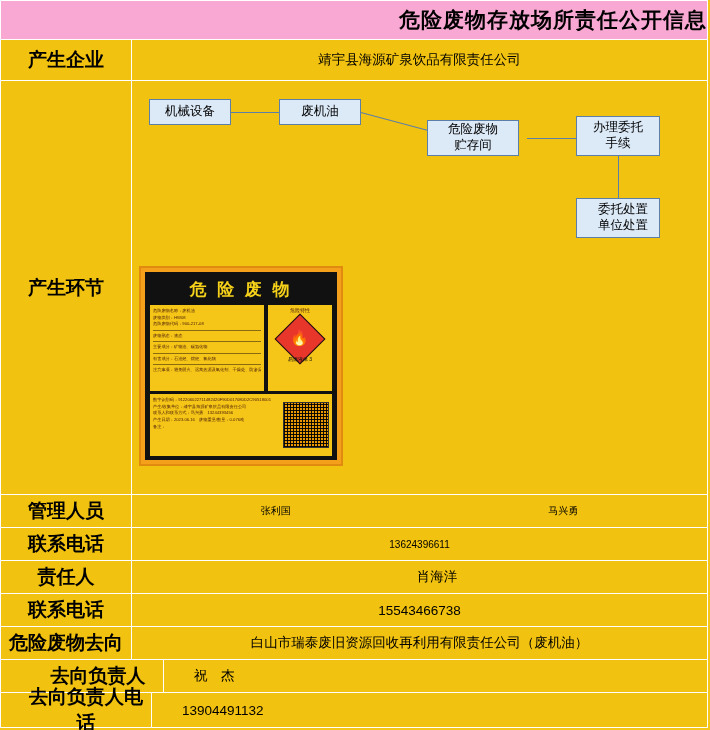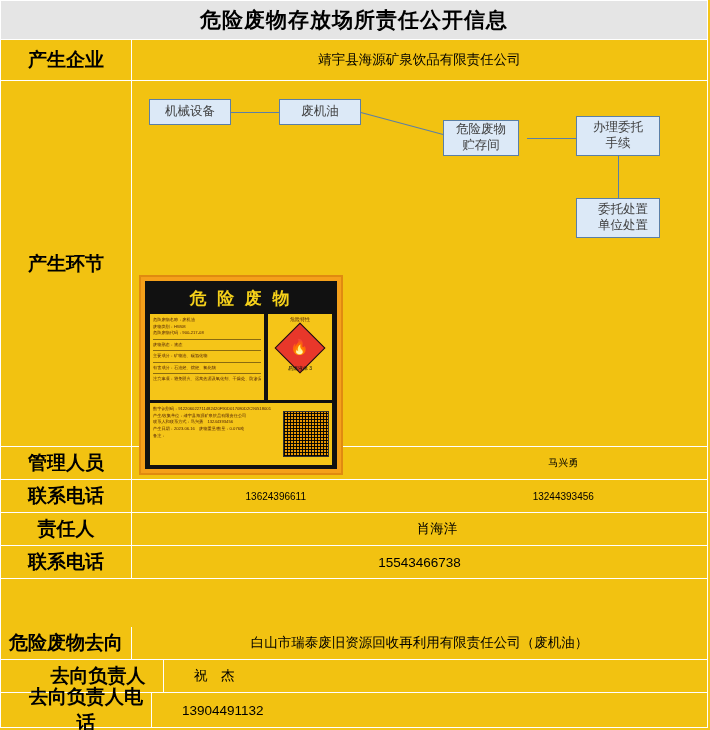--- a/index.html
+++ b/index.html
@@ -20,23 +20,23 @@
     border: 1px solid #ffffff;
     background: #f2c211;
     box-sizing: border-box;
     display: flex;
     flex-direction: column;
   }
   .title-row {
     height: 38px;
     display: flex;
     align-items: center;
-    justify-content: center;
+    justify-content: flex-end;
     border-bottom: 1px solid #ffffff;
-    background: #e5e5e5;
+    background: #f9a8d4;
   }
   .title-row .title {
     font-size: 21px;
     font-weight: bold;
     letter-spacing: 1px;
   }
   .row {
     display: flex;
     border-bottom: 1px solid #ffffff;
     background: #f2c211;
@@ -62,21 +62,21 @@
     box-sizing: border-box;
   }
   .val.center { justify-content: center; }
   .val.left { justify-content: flex-start; padding-left: 30px; }
 
   .r-company { height: 40px; }
   .r-manager { height: 32px; }
   .r-phone1 { height: 32px; }
   .r-resp { height: 32px; gap: 35px; }
   .r-phone2 { height: 32px; }
-  .r-dest { height: 32px; margin-top: 48px; }
+  .r-dest { height: 32px; }
   .r-destresp { height: 32px; padding-left: 32px; }
   .r-destphone { height: 34px; }
 
   .two-col {
     flex: 1;
     display: flex;
   }
   .two-col .cell {
     flex: 1;
     display: flex;
@@ -103,25 +103,25 @@
     position: absolute;
     background: #dce9f7;
     border: 1px solid #5b7fa6;
     font-size: 12.5px;
     line-height: 1.25;
     text-align: center;
     display: flex;
     align-items: center;
     justify-content: center;
     box-sizing: border-box;
-    color: #404040;
+    color: #000000;
   }
   #box-equip  { left: 17px;  top: 18px;  width: 82px; height: 26px; }
   #box-oil    { left: 147px; top: 18px;  width: 82px; height: 26px; }
-  #box-store  { left: 311px; top: 39px;  width: 76px; height: 36px; }
+  #box-store  { left: 295px; top: 39px;  width: 92px; height: 36px; }
   #box-proc   { left: 444px; top: 35px;  width: 84px; height: 40px; }
   #box-dispose{ left: 444px; top: 117px; width: 84px; height: 40px; }
 
   .conn {
     position: absolute;
     background: #5b7fa6;
   }
   
   #c1 { left: 99px; top: 31px; width: 48px; height: 1px; }
   
@@ -132,21 +132,21 @@
   }
   
   #c3 { left: 395px; top: 57px; width: 49px; height: 1px; }
   
   #c4 { left: 486px; top: 75px; width: 1px; height: 42px; }
 
   
   .label-card {
     position: absolute;
     left: 7px;
-    top: 194px;
+    top: 185px;
     width: 204px;
     height: 200px;
     background: #f5a01a;
     border: 2px solid #e08a10;
     box-sizing: border-box;
     padding: 4px;
   }
   .label-inner {
     width: 100%;
     height: 100%;
@@ -338,21 +338,20 @@
     <div class="two-col">
       <div class="cell first">张利国</div>
       <div class="cell">马兴勇</div>
     </div>
   </div>
 
   <div class="row r-phone1">
     <div class="lbl">联系电话</div>
     <div class="two-col">
       <div class="cell first">13624396611</div>
-      <div class="cell">13244393456</div>
     </div>
   </div>
 
   <div class="row r-resp">
     <div class="lbl">责任人</div>
     <div class="val center">肖海洋</div>
   </div>
 
   <div class="row r-phone2">
     <div class="lbl">联系电话</div>

